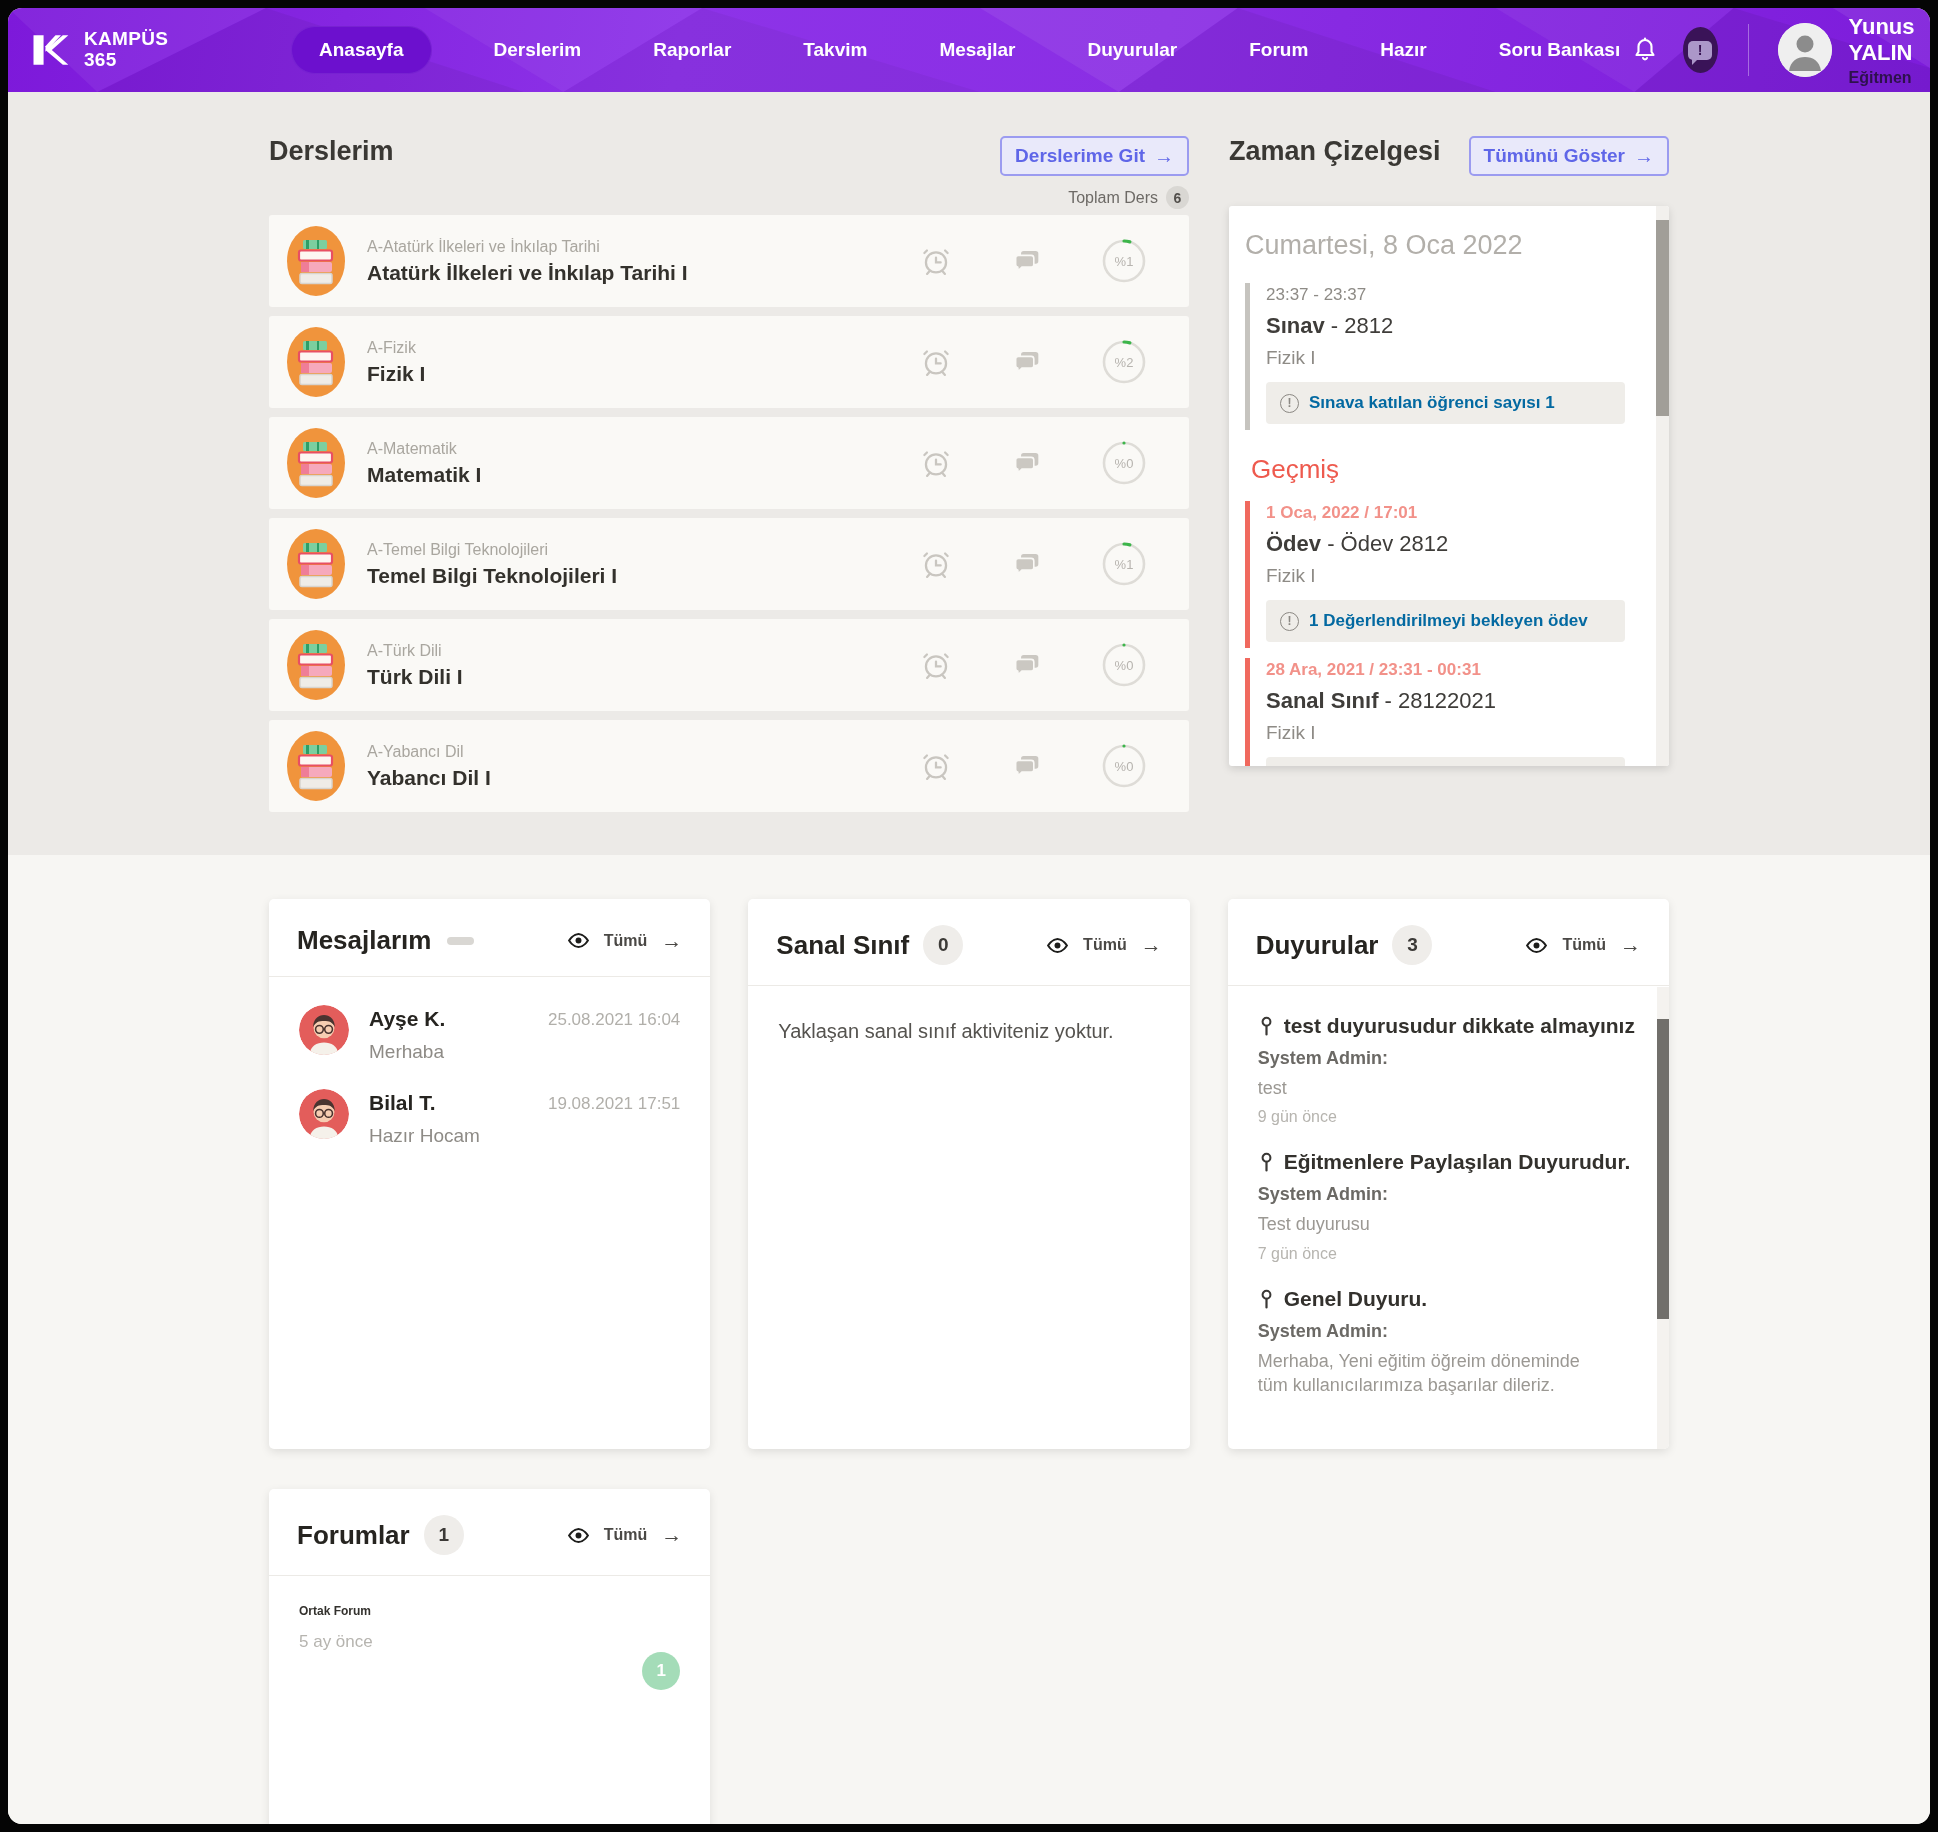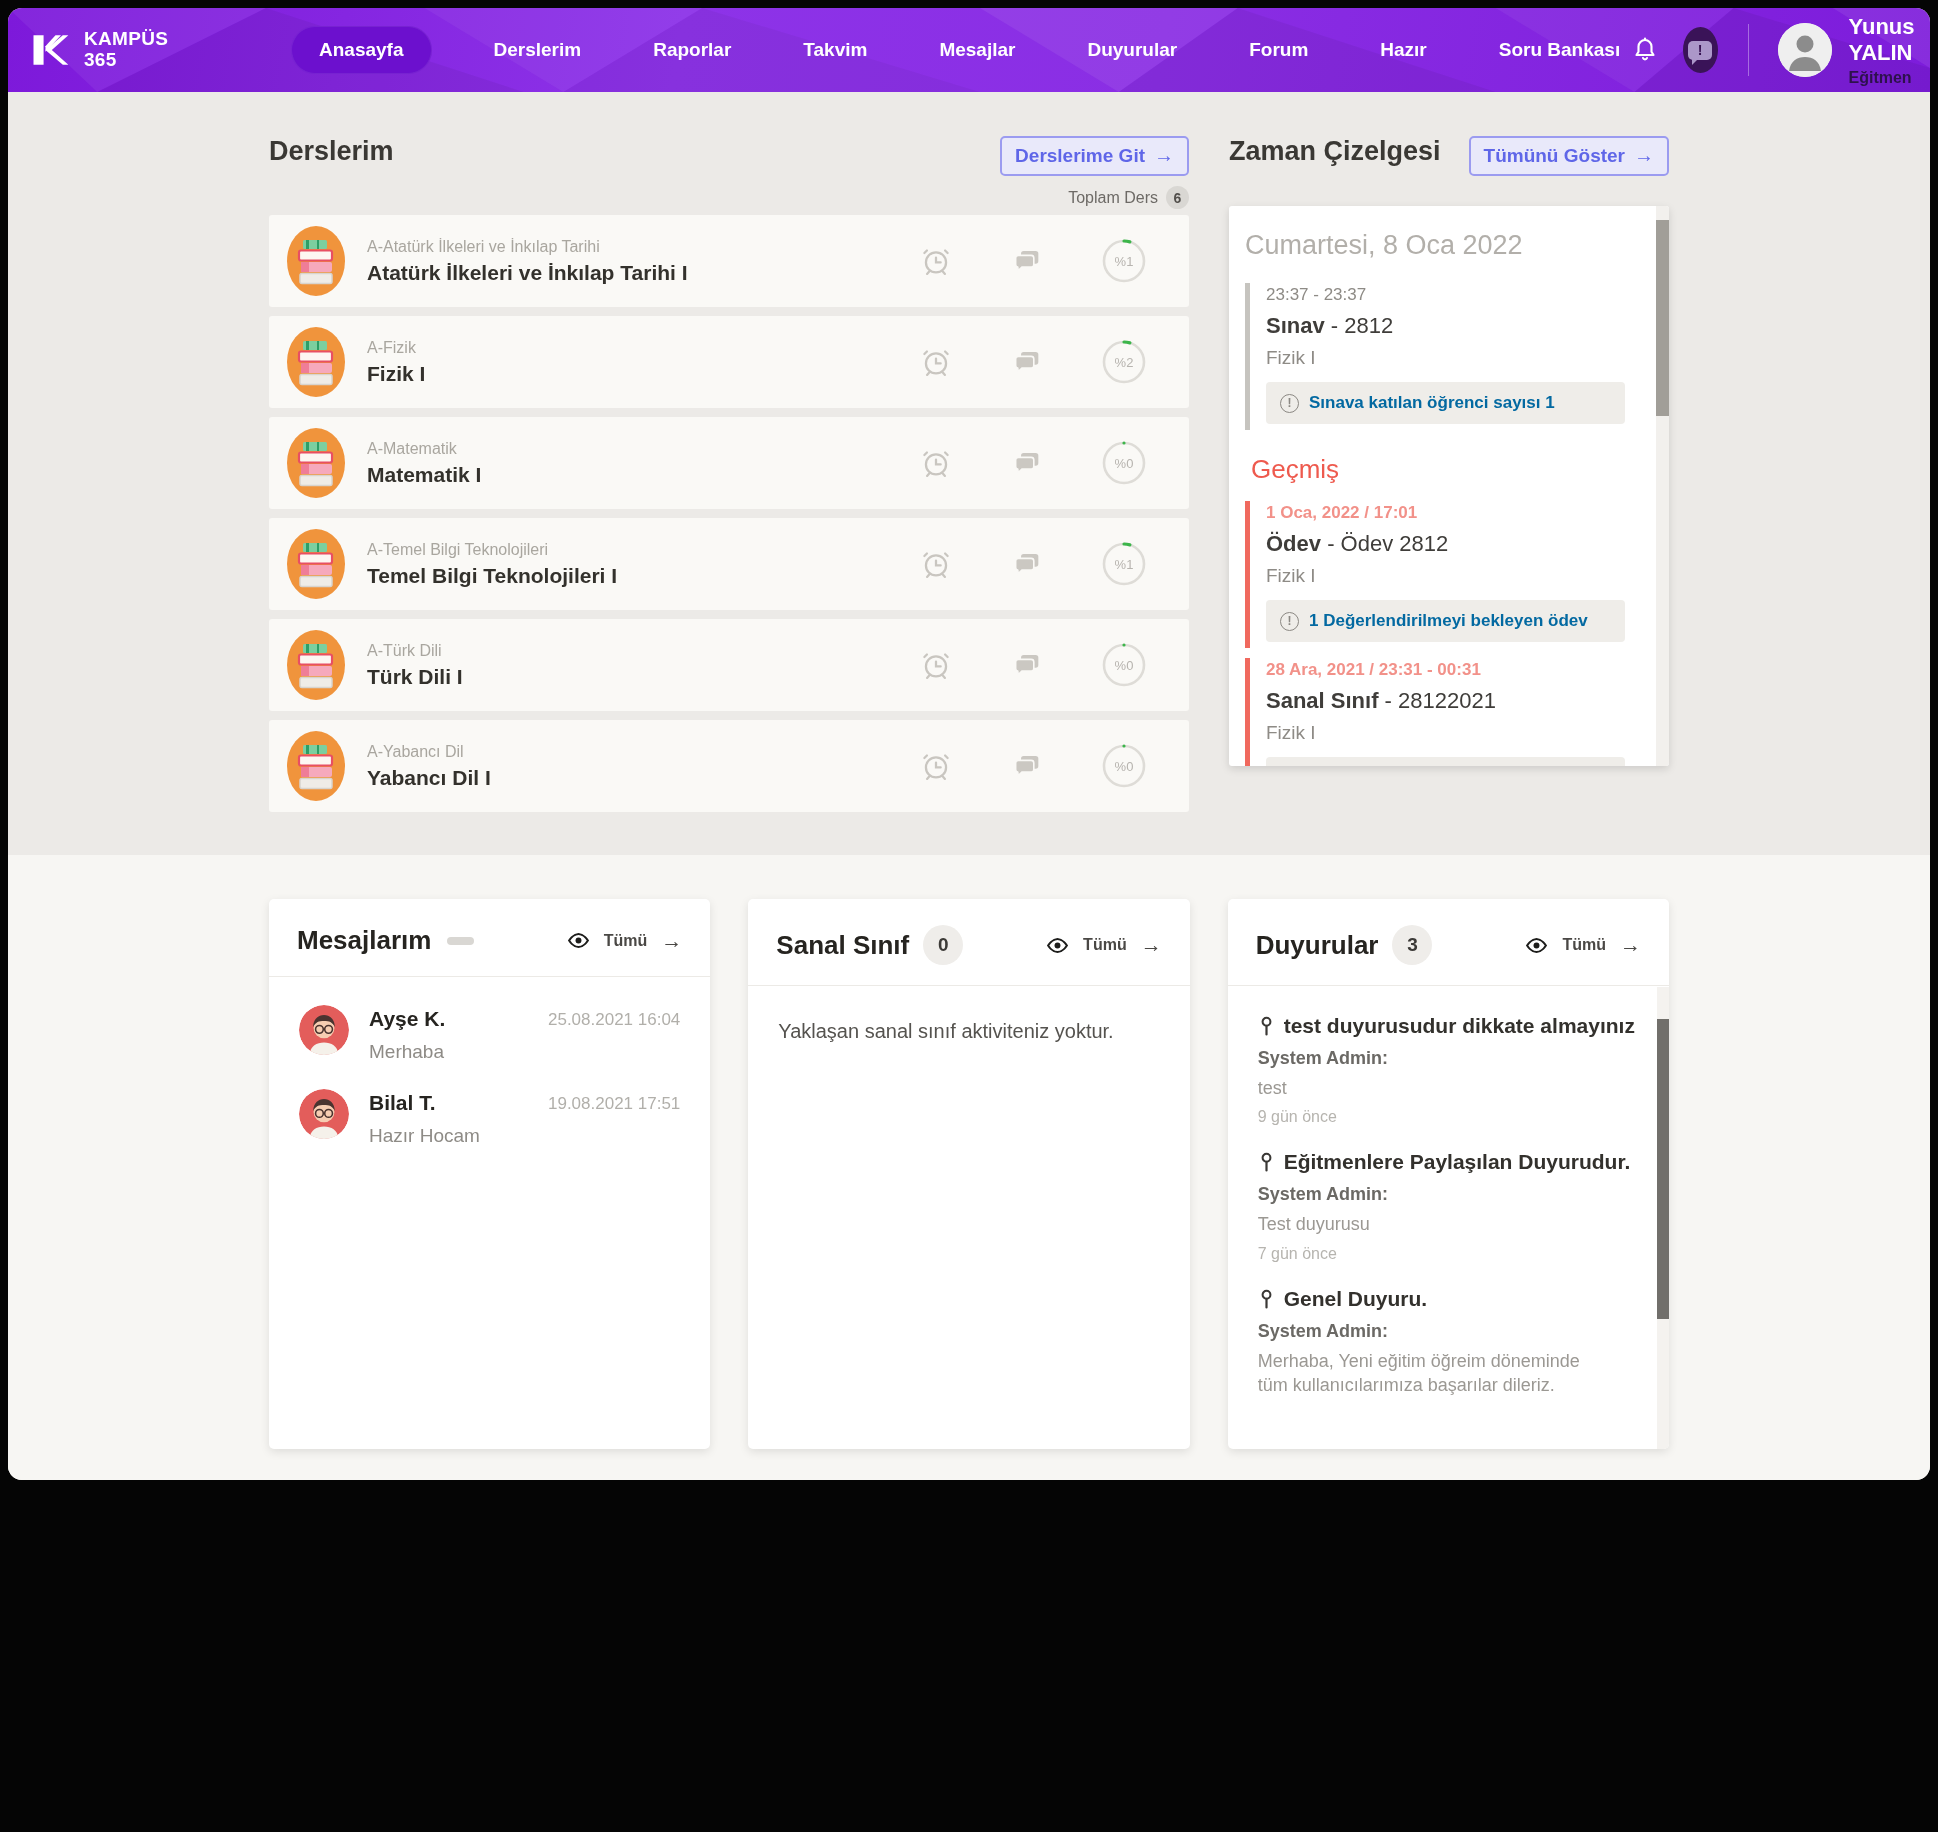--- a/index.html
+++ b/index.html
@@ -1,21 +1,21 @@
 <!DOCTYPE html>
 <html lang="tr"><head>
 <meta charset="utf-8">
 <style>
   * { margin:0; padding:0; box-sizing:border-box; }
   body {
     width:1938px; height:1832px; background:#050505;
     font-family:"Liberation Sans","DejaVu Sans",sans-serif;
     -webkit-font-smoothing:antialiased;
   }
-  .app { margin:8px; width:1922px; height:1472px; border-radius:14px; overflow:hidden; background:#f7f6f3; }
+  .app { margin:8px; width:1922px; height:1816px; border-radius:14px; overflow:hidden; background:#f7f6f3; }
 
   
   .navbar {
     position:relative; height:84px; background:linear-gradient(100deg,#7d19da 0%,#8d33e8 35%,#8a2ee4 60%,#7d1cdb 100%);
     display:flex; align-items:center; padding:0 26px 0 20px; color:#fff;
   }
   .nav-poly { position:absolute; inset:0; width:100%; height:100%; pointer-events:none; }
   .nav-left { position:relative; display:flex; align-items:center; gap:12px; width:235px; flex:0 0 auto; }
   .logo-k { width:44px; height:44px; }
   .logo-text { font-size:19px; font-weight:700; line-height:1.1; letter-spacing:.3px; }
@@ -37,21 +37,21 @@
 
   
   .top-section { background:#eceae7; padding:44px 0 34px; }
   .container { width:1400px; margin:0 auto; }
   .top-grid { display:grid; grid-template-columns:920px 440px; gap:38px; justify-content:space-between; }
 
   .panel-header { display:flex; align-items:flex-start; justify-content:space-between; min-height:70px; }
   .panel-title { font-size:27px; font-weight:700; color:#3a3834; }
   .header-right { text-align:right; }
   .ghost-btn {
-    display:inline-flex; align-items:flex-start; gap:9px; background:#e9e9fa; border:2px solid #9b9bf0; border-radius:5px;
+    display:inline-flex; align-items:center; gap:9px; background:#e9e9fa; border:2px solid #9b9bf0; border-radius:5px;
     color:#5f66e8; font-size:19px; font-weight:700; padding:7px 13px; cursor:pointer; font-family:inherit;
   }
   .ghost-btn .arr { font-size:20px; line-height:1; }
   .total-line { margin-top:10px; font-size:16px; color:#6d6a66; display:flex; align-items:center; justify-content:flex-end; gap:8px; }
   .count-badge-sm { display:inline-flex; align-items:center; justify-content:center; min-width:23px; height:23px; border-radius:50%; background:#d9d7d3; color:#524f4b; font-size:14px; font-weight:700; }
 
   
   .course-list { margin-top:6px; }
   .course-row { display:flex; align-items:center; height:92px; background:#faf9f6; border-radius:3px; margin-bottom:9px; padding:0 42px 0 18px; cursor:pointer; }
   .course-icon { width:58px; height:70px; margin-right:22px; flex:0 0 auto; }

